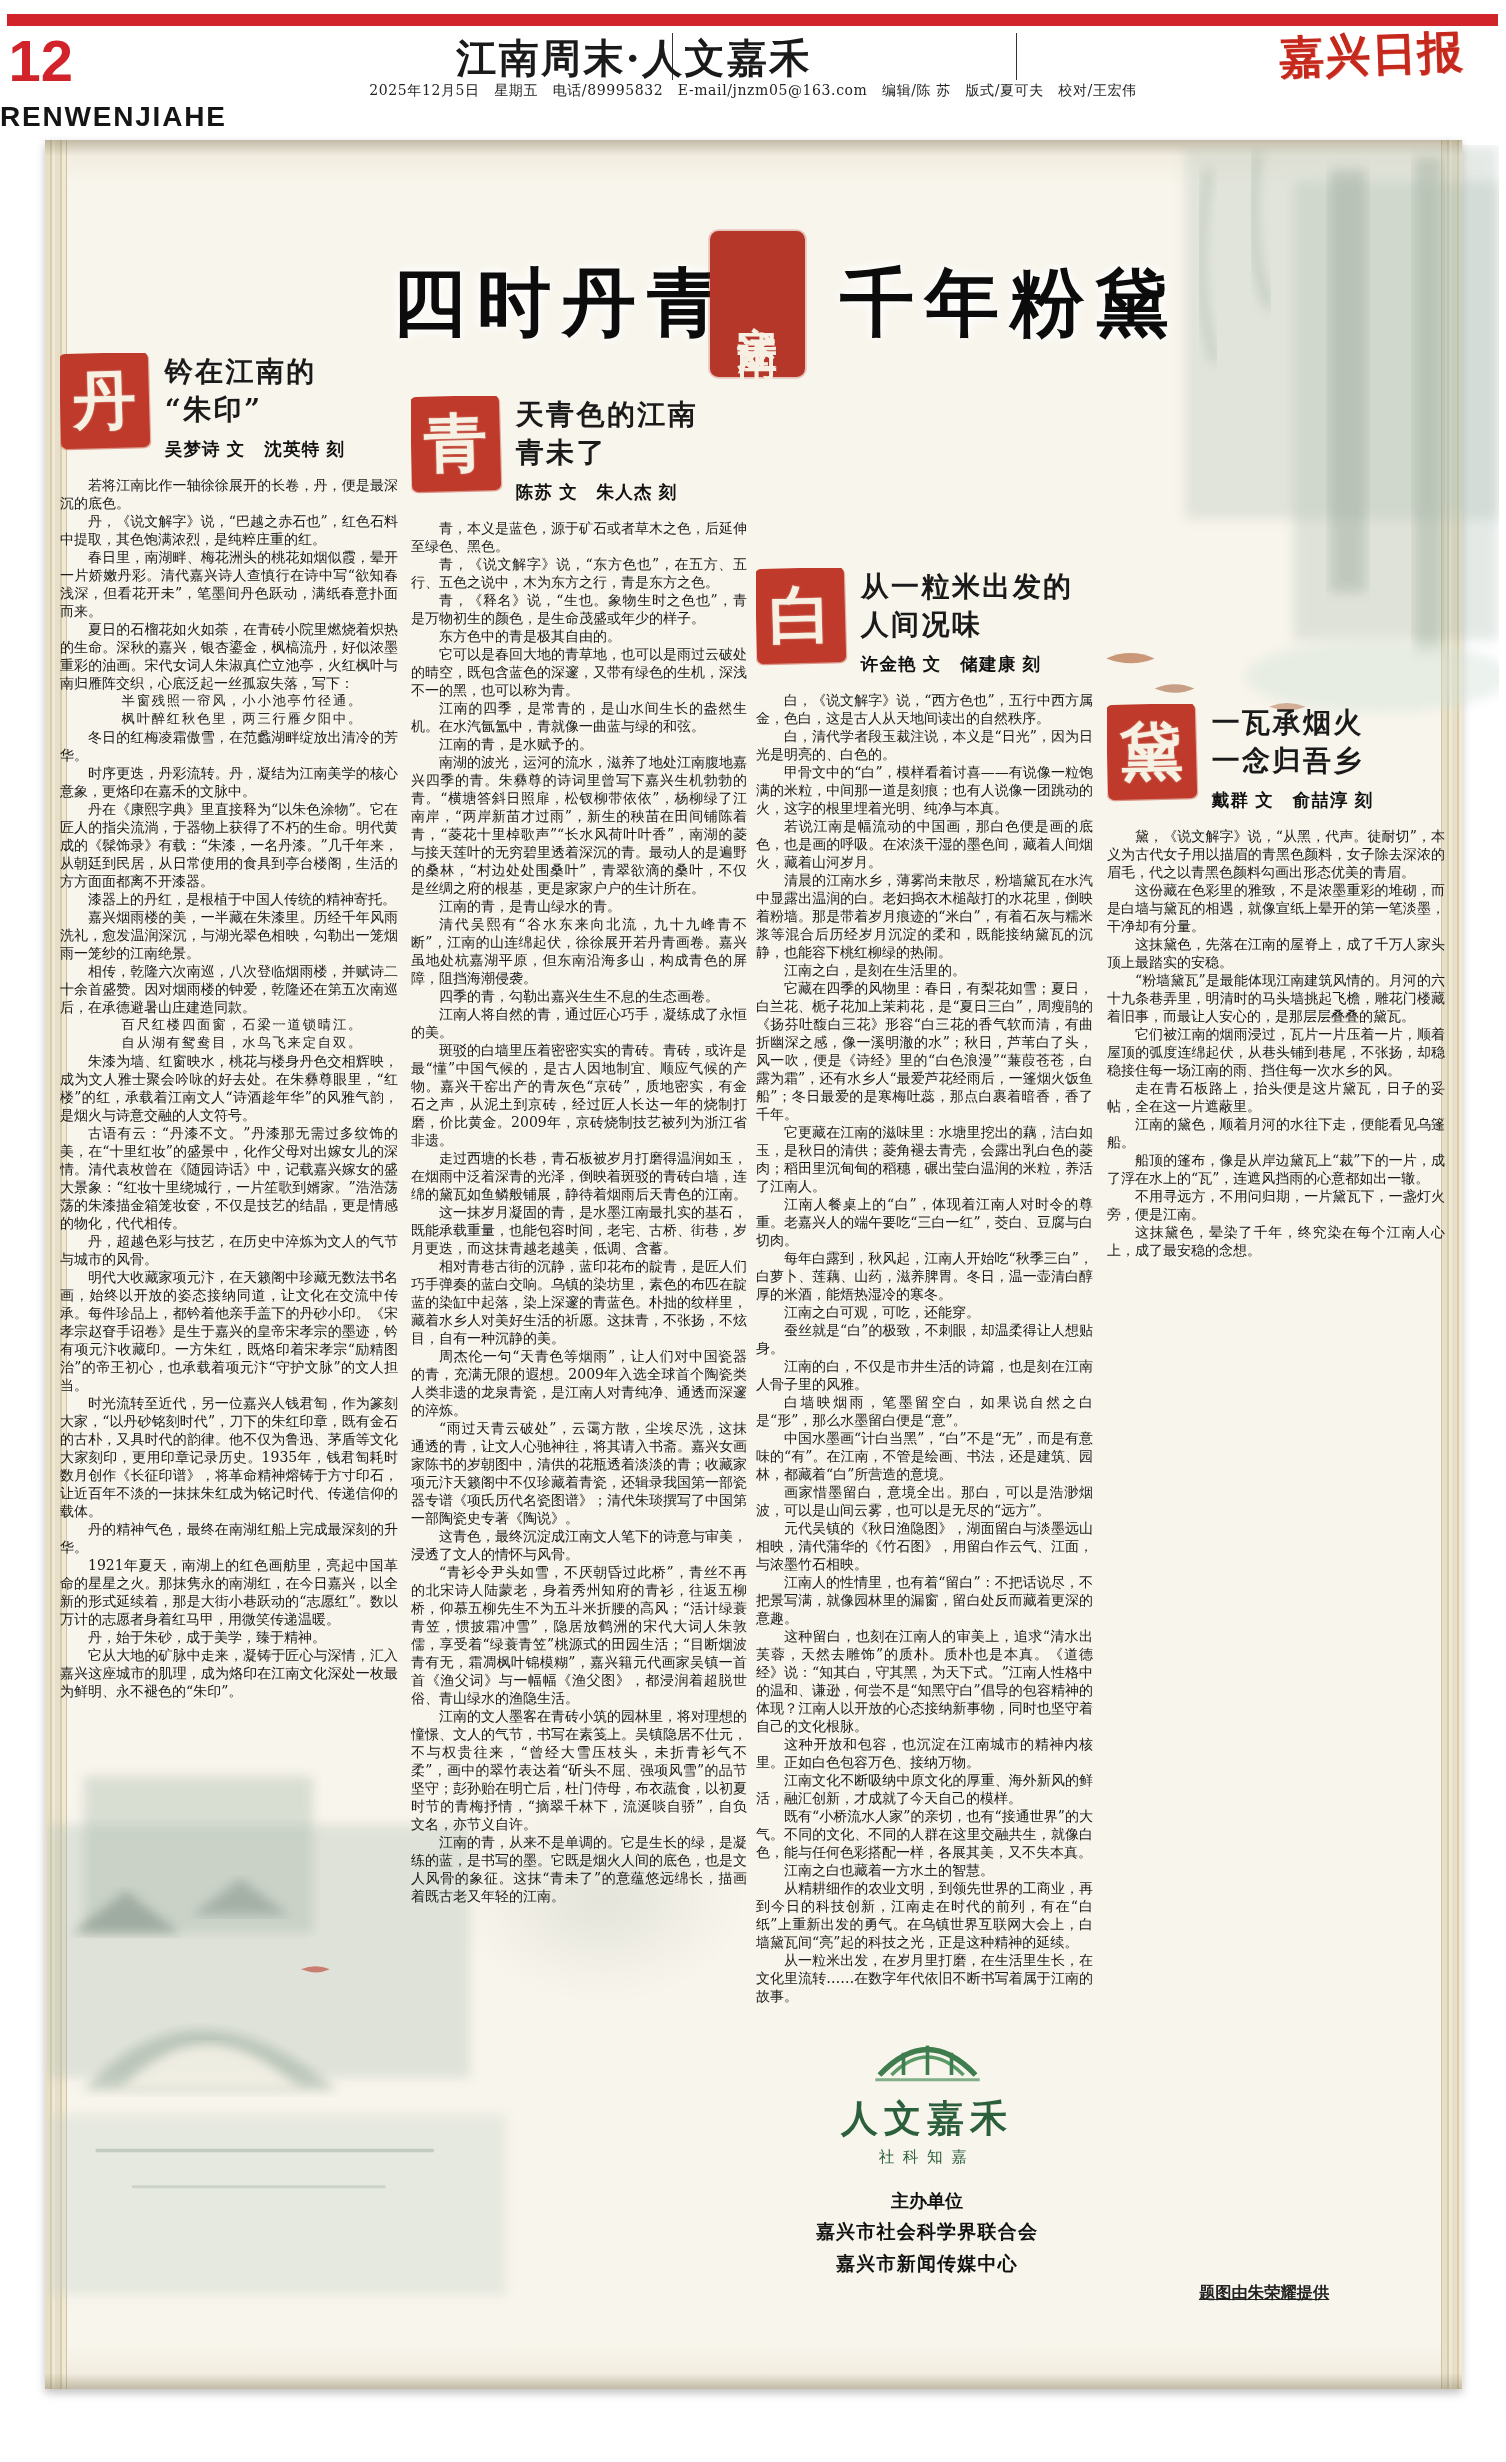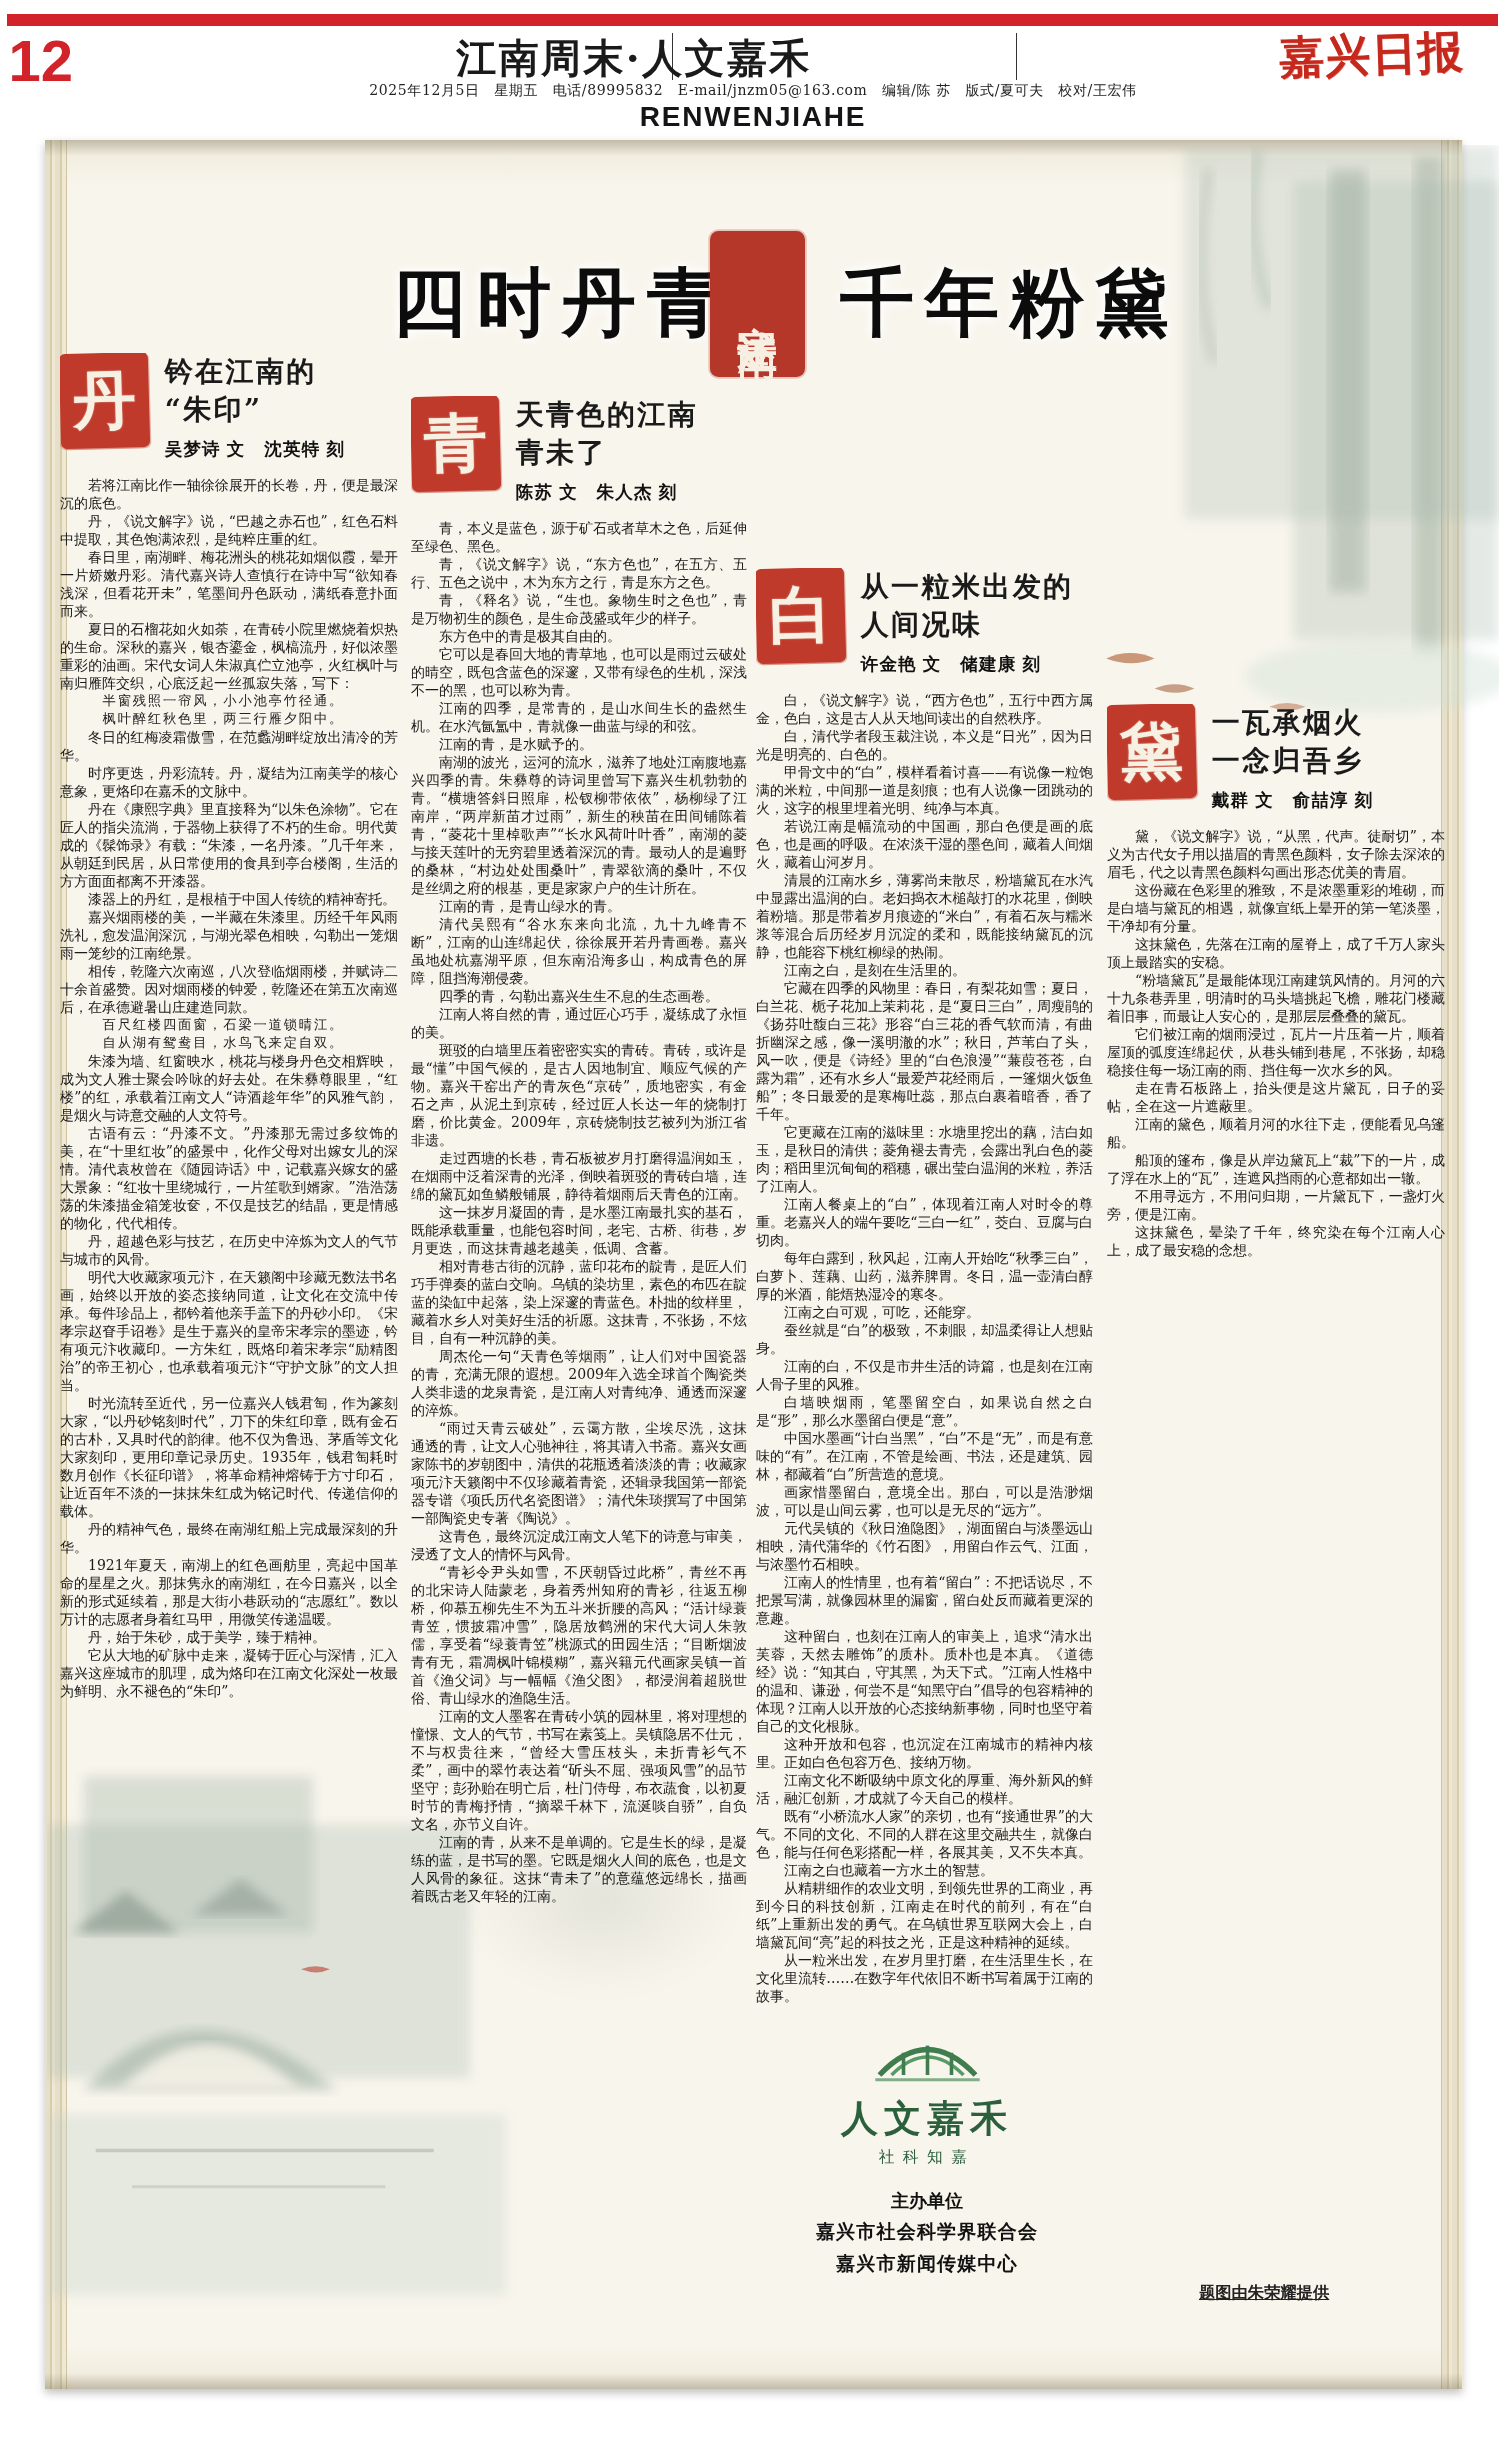--- a/index.html
+++ b/index.html
@@ -7,21 +7,21 @@
         font-family:"DejaVu Serif","Liberation Serif",serif;color:#1a1a1a;}
   
   .redbar{position:absolute;left:7.2px;top:14px;width:1491px;height:12px;background:#d2232a;}
   .pagenum{position:absolute;left:8.5px;top:32px;font-family:"Liberation Sans",sans-serif;
            font-weight:bold;font-size:58px;color:#d2232a;line-height:1;}
   .mast-title{position:absolute;left:0;top:31px;width:1268px;text-align:center;
               font-size:40px;font-weight:bold;letter-spacing:2.4px;}
   .mast-rule{position:absolute;top:33px;width:1.2px;height:47px;background:#333;}
   .dateline{position:absolute;left:0;top:82px;width:1506px;text-align:center;
             font-size:14px;letter-spacing:0.6px;color:#222;}
-  .watermark{position:absolute;left:0;top:101px;width:1506px;text-align:center;
+  .watermark{position:absolute;left:0;top:101px;width:1506px;text-align:left;
              font-family:"Liberation Sans",sans-serif;font-weight:900;font-size:28px;
              letter-spacing:1.8px;color:#151515;}
   .paperlogo{position:absolute;right:42px;top:25px;font-size:45px;font-weight:bold;
              color:#c5281c;transform:rotate(-2deg);letter-spacing:1.2px;
              text-shadow:0.6px 0.6px 0 #e77d6d;}
   
   .sheet{position:absolute;left:45px;top:140px;width:1417px;height:2249px;
          background:linear-gradient(180deg,#efe9da 0%,#f8f5ec 2%,#f8f5ec 98%,#efe9da 100%);
          box-shadow:0 3.6px 8.5px rgba(0,0,0,.25);}
   .edge{position:absolute;top:140px;width:20.5px;height:2249px;
@@ -47,21 +47,21 @@
         margin-right:15.7px;display:flex;align-items:center;justify-content:center;
         transform:rotate(-1.5deg);
         box-shadow:1.2px 1.2px 0 rgba(191,58,43,.35),-1.2px 1.2px 0 rgba(191,58,43,.25);}
   .seal-char{color:#f7f1e4;font-size:63px;font-weight:bold;line-height:1;
              text-shadow:0 0 1.8px rgba(247,241,228,.7);}
   .art-title{margin:0;font-size:28px;font-weight:900;line-height:1.35;letter-spacing:2.4px;}
   .art-byline{margin-top:8.5px;font-family:"Liberation Sans",sans-serif;font-weight:bold;
               font-size:17.5px;letter-spacing:1.2px;color:#111;}
   .art-body{font-size:14px;line-height:18px;text-align:justify;color:#191919;}
   .art-body p{margin:0;text-indent:2em;}
-  .art-body p.verse{text-indent:3.2em;letter-spacing:1.8px;font-size:13.3px;color:#222;}
+  .art-body p.verse{text-indent:3.2em;letter-spacing:1.8px;font-size:13.3px;color:#222;padding-left:19px;}
   
   .footblock{position:absolute;left:758px;top:2018px;width:338px;text-align:center;}
   .bridge-icon{display:block;margin:0 auto 3.6px auto;}
   .foot-title{font-size:37px;font-weight:900;color:#2c5f3c;letter-spacing:6px;}
   .foot-sub{margin-top:3.6px;font-size:15.7px;letter-spacing:8.5px;color:#2c5f3c;}
   .foot-org-label{margin-top:20.5px;font-family:"Liberation Sans",sans-serif;
                   font-weight:bold;font-size:18px;color:#111;}
   .foot-org{margin-top:6px;font-family:"Liberation Sans",sans-serif;font-weight:bold;
             font-size:19px;color:#111;letter-spacing:1.2px;}
   .credit{position:absolute;left:1199px;top:2282px;font-size:16.3px;font-weight:bold;color:#222;text-decoration:underline;}

